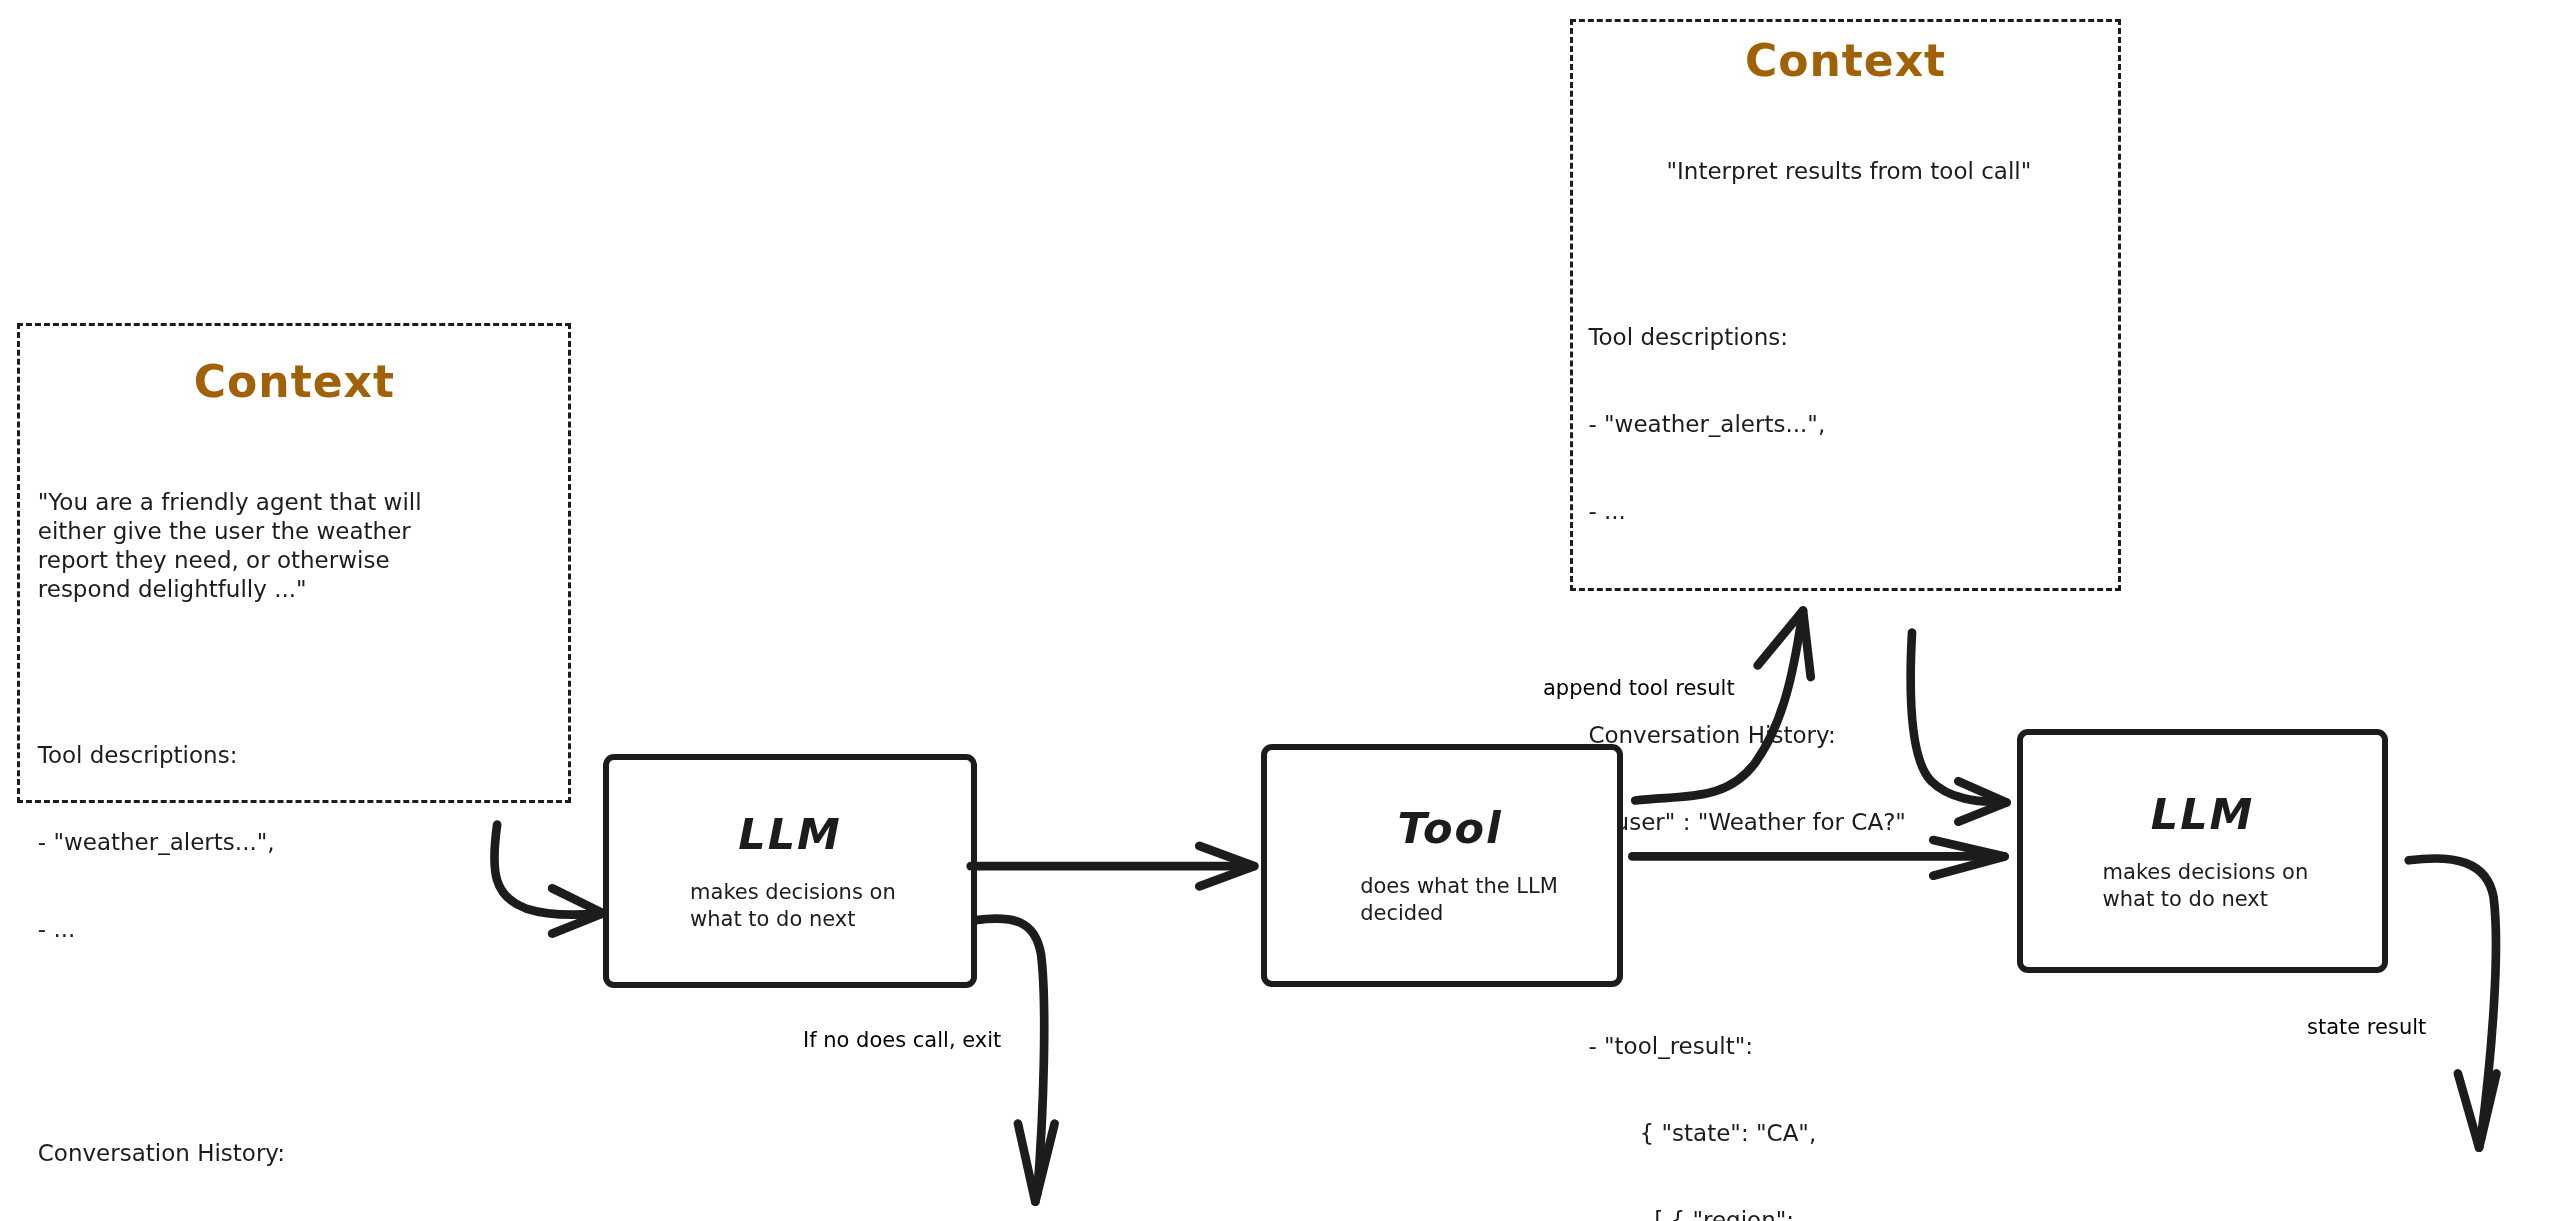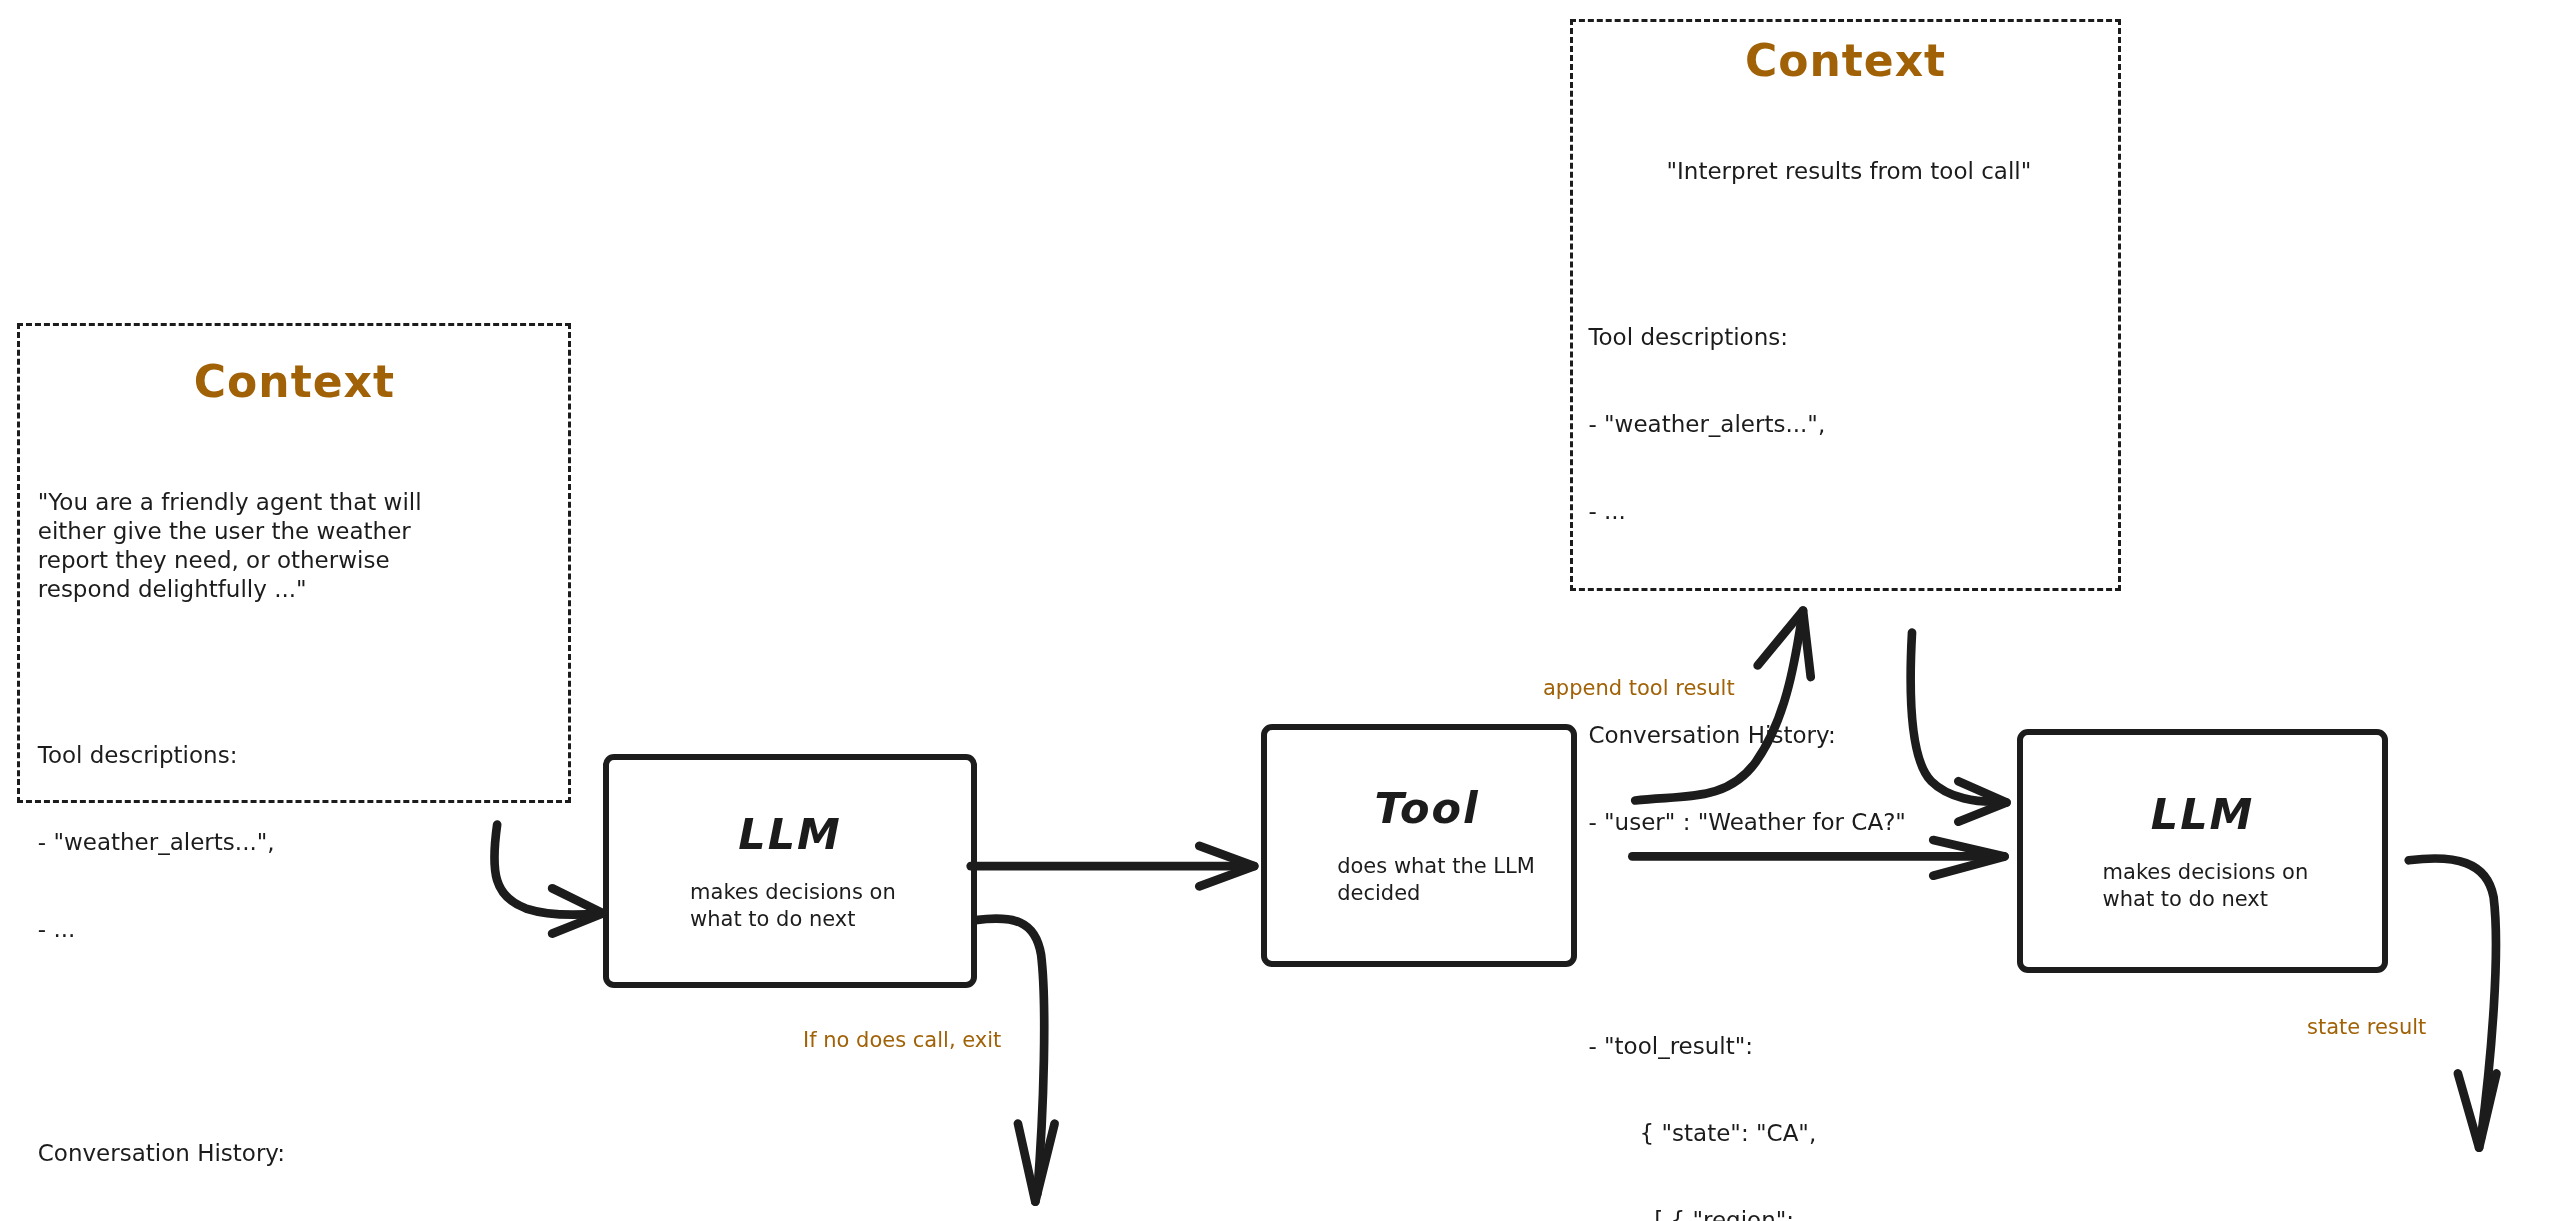--- a/index.html
+++ b/index.html
@@ -112,34 +112,34 @@
     font-size: 21px;
     line-height: 27px;
     color: #1c1c1c;
     white-space: pre-line;
     text-align: left;
     margin-top: 21px;
     align-self: center;
   }
 
   #node-llm1 { left: 603px;  top: 754px; width: 374px; height: 234px; }
-  #node-tool { left: 1261px; top: 724px; width: 316px; height: 243px; padding-left: 16px; }
+  #node-tool { left: 1261px; top: 744px; width: 362px; height: 243px; padding-left: 16px; }
   #node-llm2 { left: 2017px; top: 729px; width: 371px; height: 244px; }
 
   #node-llm1 .node-sub,
   #node-llm2 .node-sub { margin-left: 5.8px; }
   #node-tool .node-sub { margin-left: 18px; }
 
   
   .edge-label {
     position: absolute;
     font-family: "DejaVu Sans", sans-serif;
     font-size: 21px;
     line-height: 25px;
-    color: #a16207;
+    color: #000000;
     white-space: nowrap;
   }
   #label-exit          { left: 803px;  top: 1028px; }
   #label-append        { left: 1543px; top: 676px; }
   #label-return        { left: 2307px; top: 1015px; }
 </style>
 </head>
 <body>
 
 <div id="canvas">

